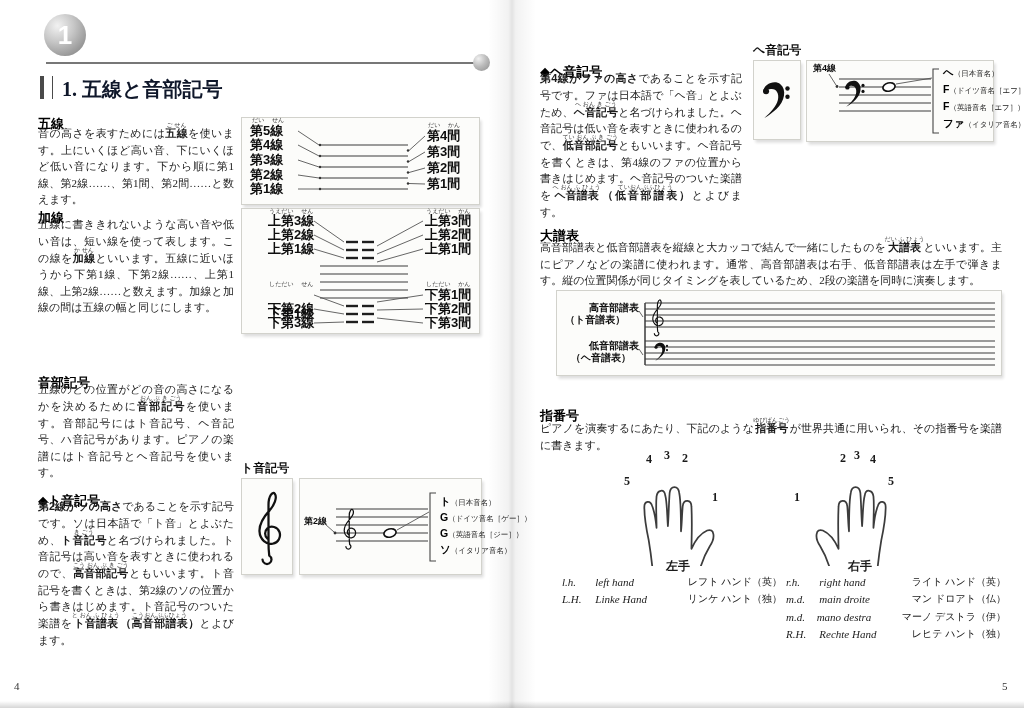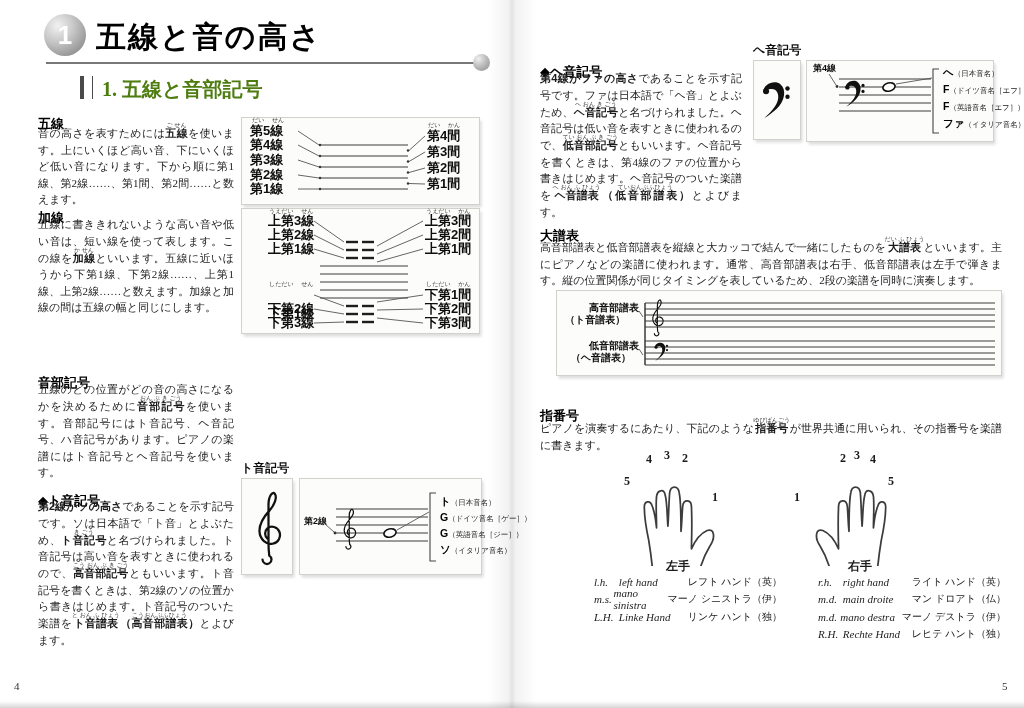--- a/index.html
+++ b/index.html
@@ -10,21 +10,21 @@
   .gothic{font-family:"Liberation Sans","DejaVu Sans",sans-serif;font-weight:700;}
   .mincho{font-family:"Liberation Serif","DejaVu Serif",serif;}
   
   .chapter-badge{left:44px;top:14px;width:42px;height:42px;border-radius:50%;
     background:radial-gradient(circle at 32% 28%, #f2f2f2 0%, #c6c6c6 40%, #787878 100%);
     display:flex;align-items:center;justify-content:center;color:#fff;font-size:26px;}
   .chapter-title{left:96px;top:17px;font-size:30px;letter-spacing:2px;color:#000;margin:0;}
   .chapter-rule{left:46px;top:62px;width:440px;height:2px;background:#777;}
   .rule-ball{position:absolute;right:-4px;top:-8px;width:17px;height:17px;border-radius:50%;
     background:radial-gradient(circle at 32% 28%, #f0f0f0 0%, #bdbdbd 45%, #8c8c8c 100%);}
-  .section-title{left:40px;top:76px;font-size:20px;font-weight:700;color:#4d7c0f;display:flex;align-items:flex-start;margin-left:40px;}
+  .section-title{left:40px;top:76px;font-size:20px;font-weight:700;color:#0f172a;display:flex;align-items:flex-start;}
   .dbar{display:inline-block;width:8px;height:23px;border-left:4px solid #4a4a4a;border-right:1.5px solid #4a4a4a;margin-right:9px;}
   
   .sec-h{font-size:13px;color:#000;}
   .body-txt{font-size:11px;line-height:16.5px;text-align:justify;margin:0;}
   .em{font-family:"Liberation Sans","DejaVu Sans",sans-serif;font-weight:700;}
   ruby{ruby-align:center;}
   rt{font-size:6px;font-weight:400;font-family:"Liberation Sans","DejaVu Sans",sans-serif;color:#333;}
   
   .dbox{background:#fcfcfa;border:1px solid #d2d2cc;box-shadow:1.5px 2.5px 3px rgba(0,0,0,0.14);}
   .dlabel{font-size:13px;font-weight:700;white-space:nowrap;color:#0e0e0e;
@@ -34,21 +34,21 @@
     font-family:"Liberation Sans","DejaVu Sans",sans-serif;line-height:7px;}
   .dtitle{font-size:12px;}
   .nn-row{position:absolute;white-space:nowrap;line-height:15px;}
   .nn{font-family:"Liberation Sans","DejaVu Sans",sans-serif;font-weight:700;font-size:10.5px;color:#000;}
   .nd{font-family:"Liberation Sans","DejaVu Sans",sans-serif;font-size:7.5px;color:#222;}
   
   .hand-box{width:140px;height:118px;overflow:hidden;}
   .fnum{position:absolute;font-weight:700;font-size:12px;color:#1a1a1a;}
   .hand-label{font-size:12px;text-align:center;width:140px;}
   .ftable{width:220px;font-size:11px;}
-  .frow{display:flex;height:17.5px;align-items:center;margin-left:32px;}
+  .frow{display:flex;height:17.5px;align-items:center;}
   .fabbr{width:36px;font-style:italic;}
   .fname{width:100px;font-style:italic;}
   .fkana{font-family:"Liberation Sans","DejaVu Sans",sans-serif;font-size:10px;white-space:nowrap;}
   
   .pnum{font-size:11px;color:#333;}
   .spine{left:488px;top:0;width:48px;height:708px;pointer-events:none;
     background:linear-gradient(to right, rgba(0,0,0,0) 0%, rgba(0,0,0,0.05) 42%, rgba(0,0,0,0.11) 50%, rgba(0,0,0,0.05) 58%, rgba(0,0,0,0) 100%);}
   .bottom-shadow{left:0;bottom:0;width:1024px;height:7px;pointer-events:none;
     background:linear-gradient(to bottom, rgba(0,0,0,0) 0%, rgba(0,0,0,0.16) 100%);}
   svg{display:block;}
@@ -81,21 +81,20 @@
       <path d="M30 148 C27 130 22 114 14 101 C7 91 9 80 17 83 C24 86 31 95 35 104 C35 96 34 76 35 56 C35 47 44 47 45 55 C46 66 46 76 47 84 C47 70 47 50 49 40 C50 31 59 31 60 40 C61 52 61 66 62 78 C63 64 63 50 65 43 C66 35 74 36 75 44 C76 54 75 66 75 80 C76 70 78 60 80 55 C82 48 89 49 89 56 C89 68 87 80 84 94 C81 112 79 130 78 148" fill="#fff" stroke="#3c3c3c" stroke-width="2" stroke-linejoin="round" stroke-linecap="round"></path>
     </symbol>
   </defs>
 </svg>
 
 <div class="spread">
 
   <div class="abs chapter-badge">
     <span class="gothic">1</span>
   </div>
-  <h1 class="abs chapter-title gothic">五線と音の高さ</h1>
   <div class="abs chapter-rule">
     <span class="rule-ball"></span>
   </div>
   <div class="abs section-title mincho">
     <span class="dbar"></span>
     <span>1. 五線と音部記号</span>
   </div>
 
   <h3 class="abs gothic sec-h" style="left:38px;top:102px;">五線</h3>
   <p class="abs body-txt" style="left:38px;top:122px;width:196px;"><span>音の高さを表すためには</span><ruby class="em">五線<rt>ご せん</rt></ruby><span>を使います。上にいくほど高い音、下にいくほど低い音になります。下から順に第1線、第2線……、第1間、第2間……と数えます。</span></p>
@@ -311,25 +310,20 @@
   </div>
   <div class="abs gothic hand-label" style="left:790px;top:558px;">右手</div>
 
   <div class="abs ftable" style="left:562px;top:573px;">
     <div class="frow">
         <span class="fabbr">l.h.</span>
         <span class="fname">left hand</span>
         <span class="fkana">レフト ハンド（英）</span>
       </div>
     <div class="frow">
-        <span class="fabbr">m.s.</span>
-        <span class="fname">mano sinistra</span>
-        <span class="fkana">マーノ シニストラ（伊）</span>
-      </div>
-    <div class="frow">
         <span class="fabbr">L.H.</span>
         <span class="fname">Linke Hand</span>
         <span class="fkana">リンケ ハント（独）</span>
       </div>
   </div>
   <div class="abs ftable" style="left:786px;top:573px;">
     <div class="frow">
         <span class="fabbr">r.h.</span>
         <span class="fname">right hand</span>
         <span class="fkana">ライト ハンド（英）</span>

